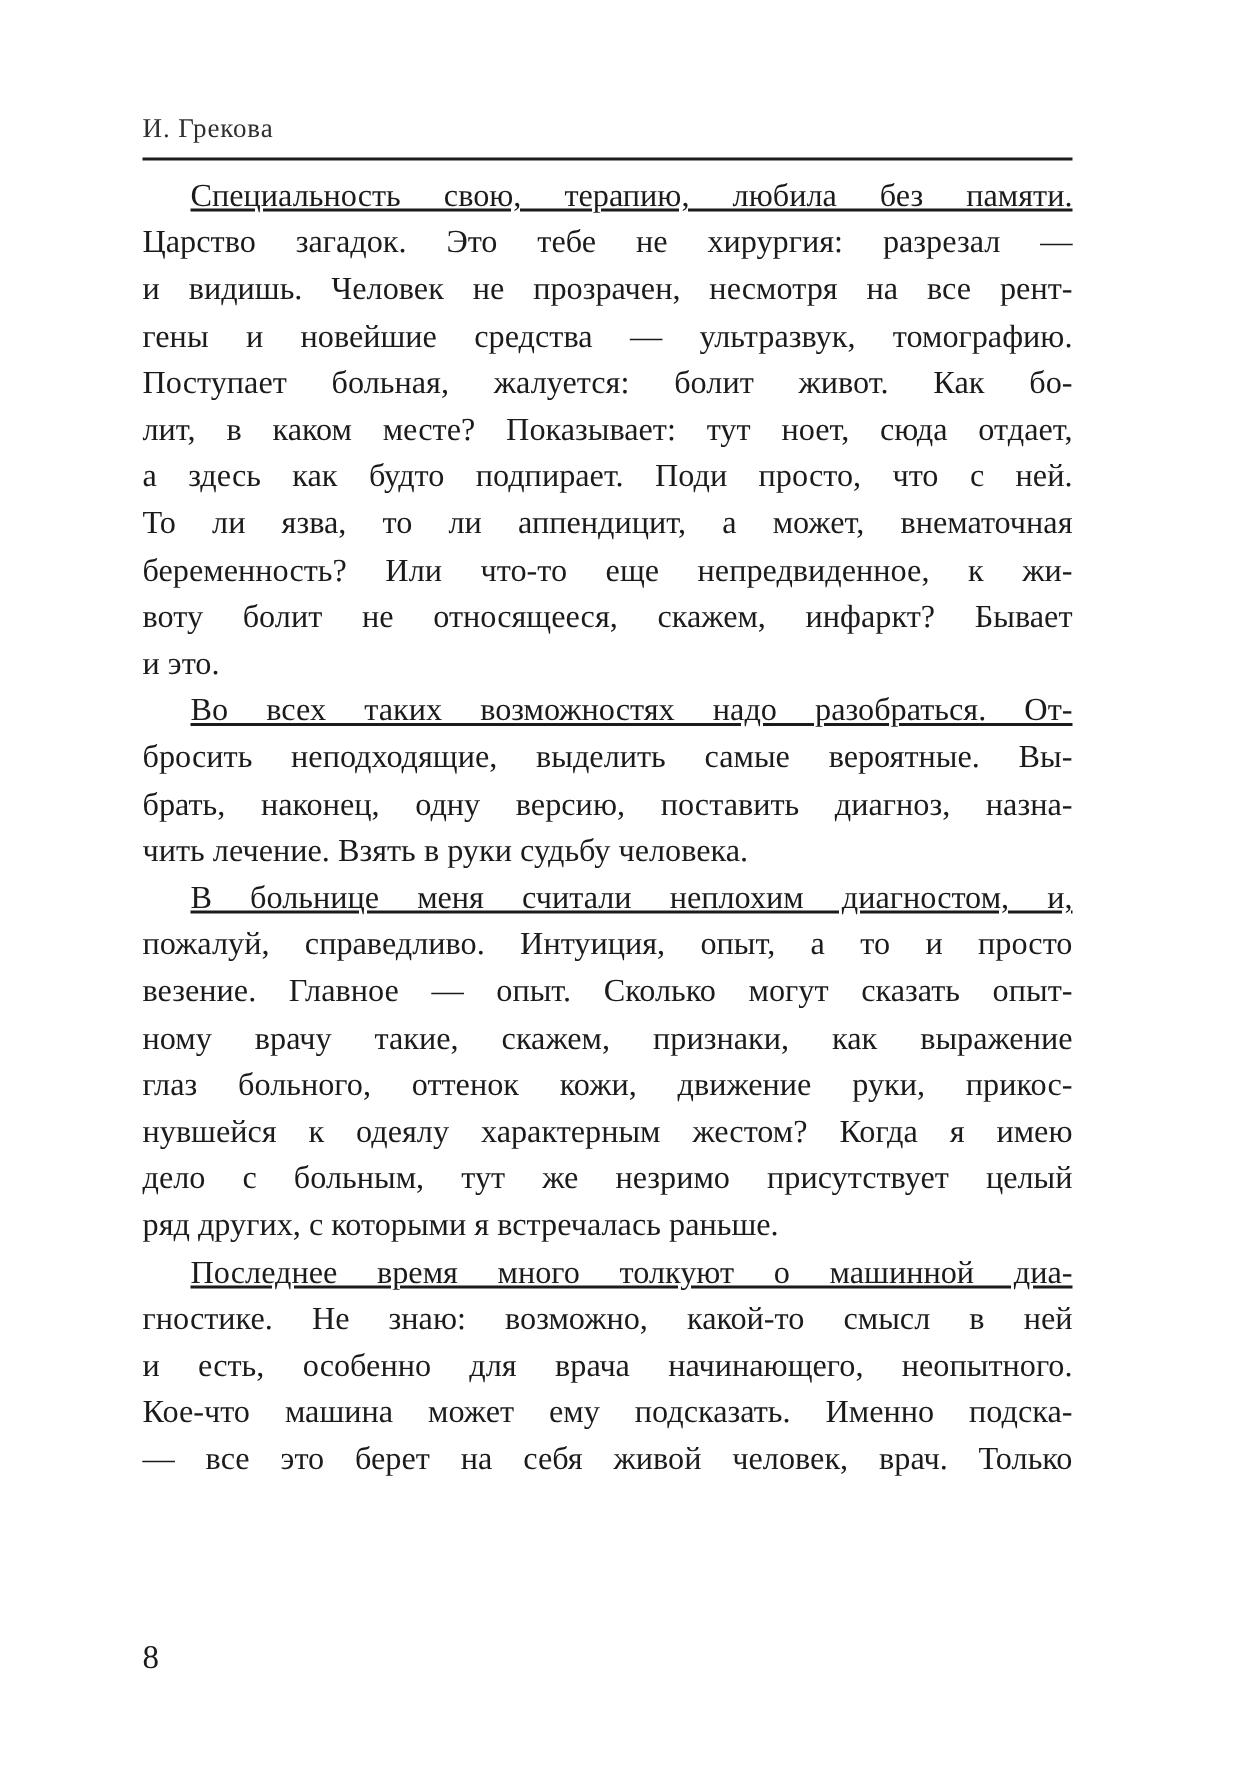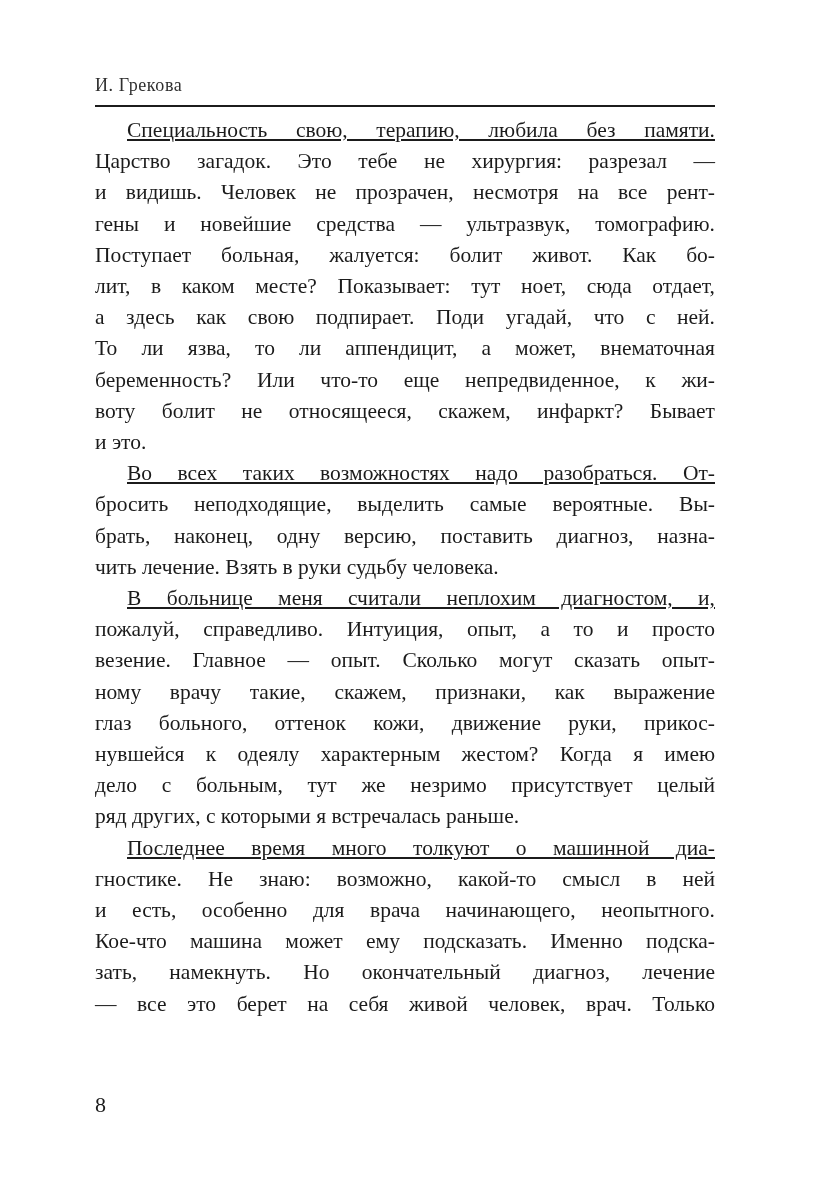--- a/index.html
+++ b/index.html
@@ -59,21 +59,21 @@
       <span>И. Грекова</span>
     </div>
     <div class="text-block">
         <div class="para">
           <div class="line first">Специальность свою, терапию, любила без памяти.</div>
           <div class="line">Царство загадок. Это тебе не хирургия: разрезал —</div>
           <div class="line">и видишь. Человек не прозрачен, несмотря на все рент-</div>
           <div class="line">гены и новейшие средства — ультразвук, томографию.</div>
           <div class="line">Поступает больная, жалуется: болит живот. Как бо-</div>
           <div class="line">лит, в каком месте? Показывает: тут ноет, сюда отдает,</div>
-          <div class="line">а здесь как свою подпирает. Поди угадай, что с ней.</div>
+          <div class="line">а здесь как будто подпирает. Поди просто, что с ней.</div>
           <div class="line">То ли язва, то ли аппендицит, а может, внематочная</div>
           <div class="line">беременность? Или что-то еще непредвиденное, к жи-</div>
           <div class="line">воту болит не относящееся, скажем, инфаркт? Бывает</div>
           <div class="line last">и это.</div>
         </div>
         <div class="para">
           <div class="line first">Во всех таких возможностях надо разобраться. От-</div>
           <div class="line">бросить неподходящие, выделить самые вероятные. Вы-</div>
           <div class="line">брать, наконец, одну версию, поставить диагноз, назна-</div>
           <div class="line last">чить лечение. Взять в руки судьбу человека.</div>
@@ -86,19 +86,18 @@
           <div class="line">глаз больного, оттенок кожи, движение руки, прикос-</div>
           <div class="line">нувшейся к одеялу характерным жестом? Когда я имею</div>
           <div class="line">дело с больным, тут же незримо присутствует целый</div>
           <div class="line last">ряд других, с которыми я встречалась раньше.</div>
         </div>
         <div class="para">
           <div class="line first">Последнее время много толкуют о машинной диа-</div>
           <div class="line">гностике. Не знаю: возможно, какой-то смысл в ней</div>
           <div class="line">и есть, особенно для врача начинающего, неопытного.</div>
           <div class="line">Кое-что машина может ему подсказать. Именно подска-</div>
-          <div class="line">зать, намекнуть. Но окончательный диагноз, лечение</div>
           <div class="line">— все это берет на себя живой человек, врач. Только</div>
         </div>
       </div>
   </div>
   <div class="page-number">8</div>
 </div>
 
 </body></html>

